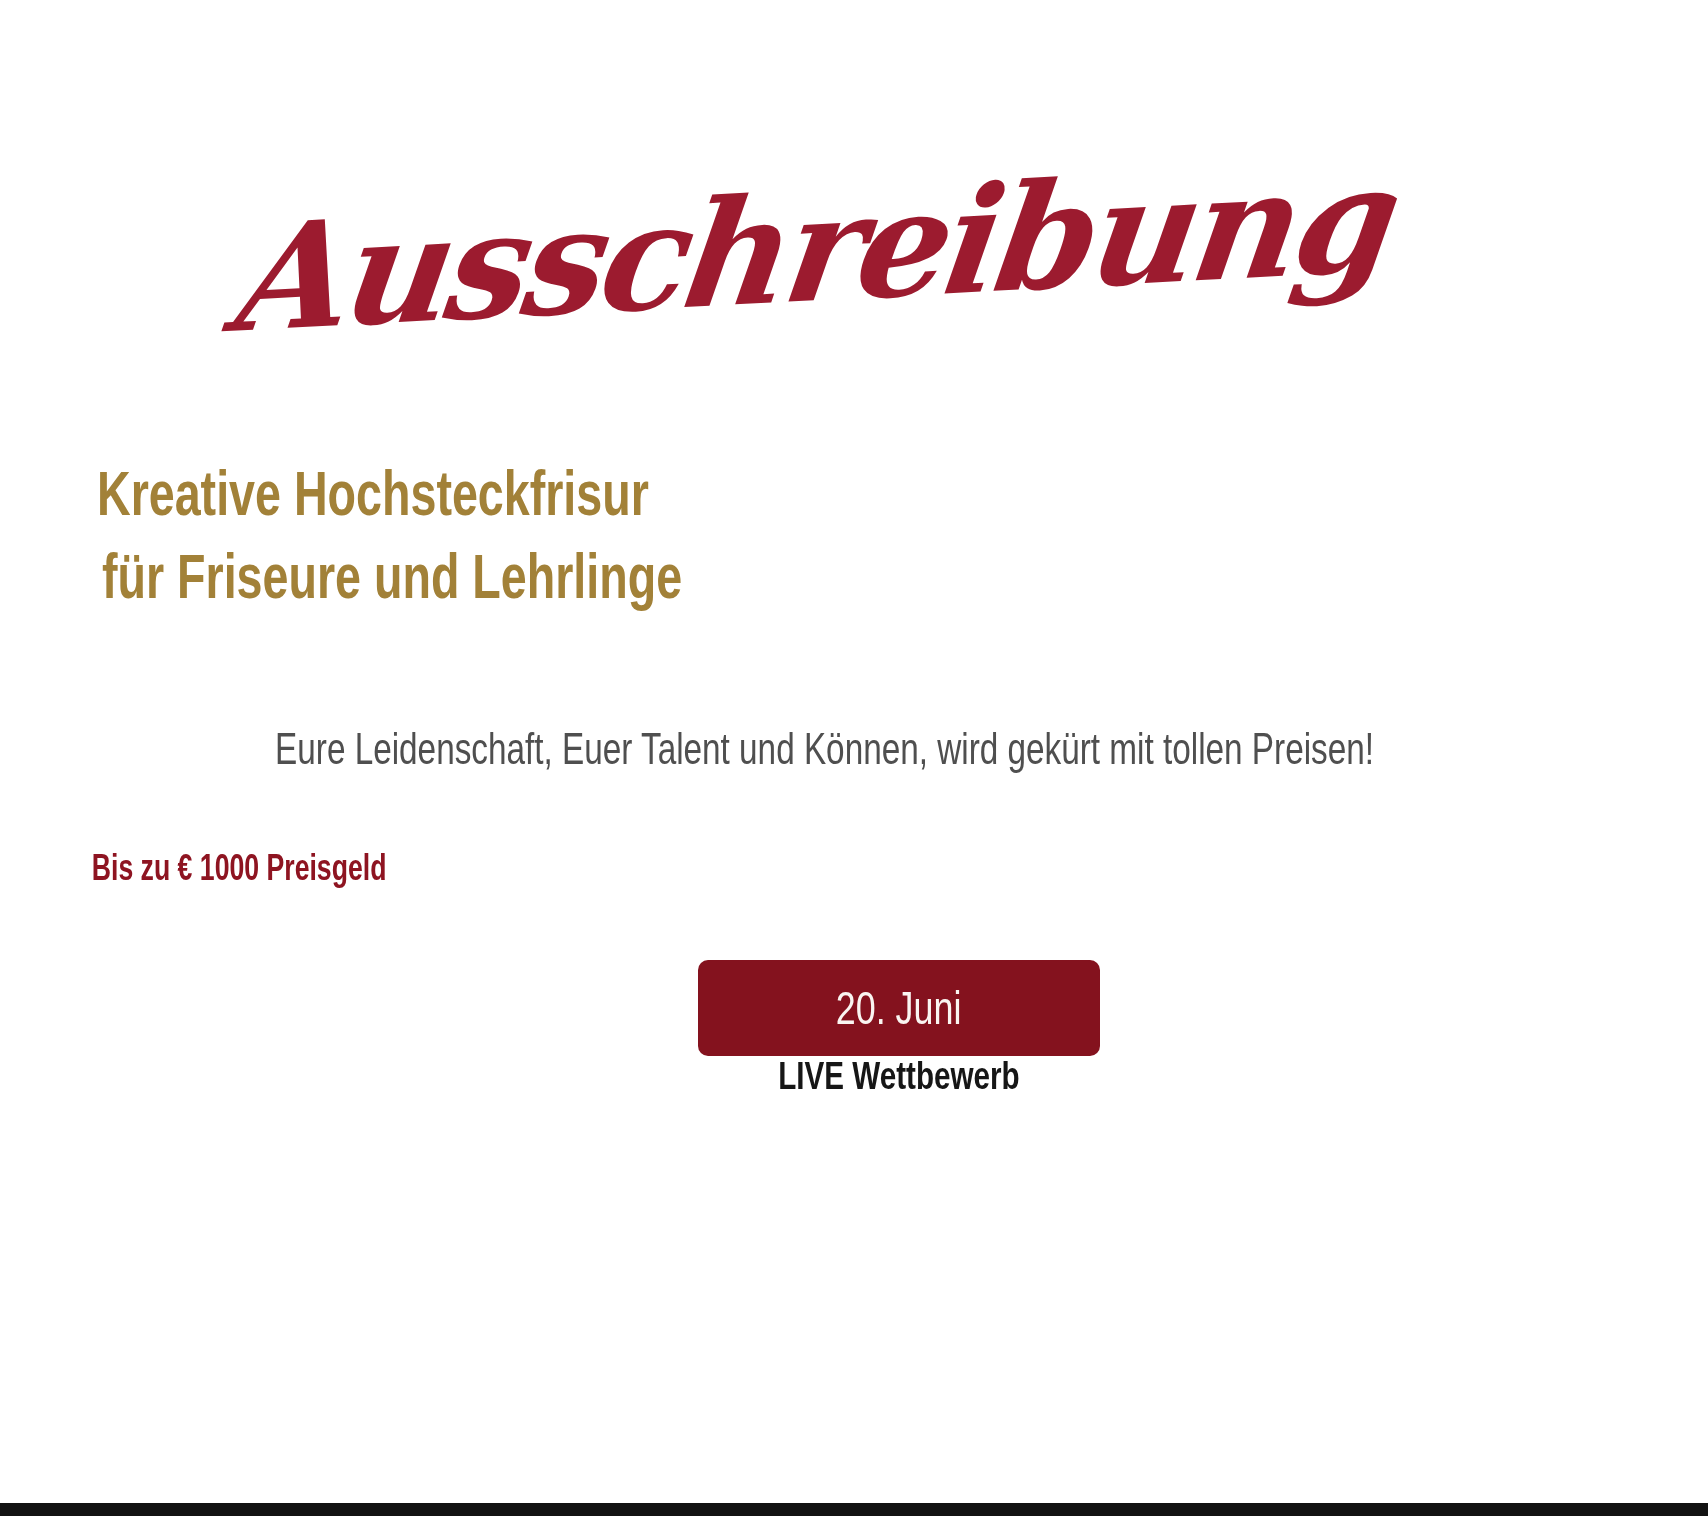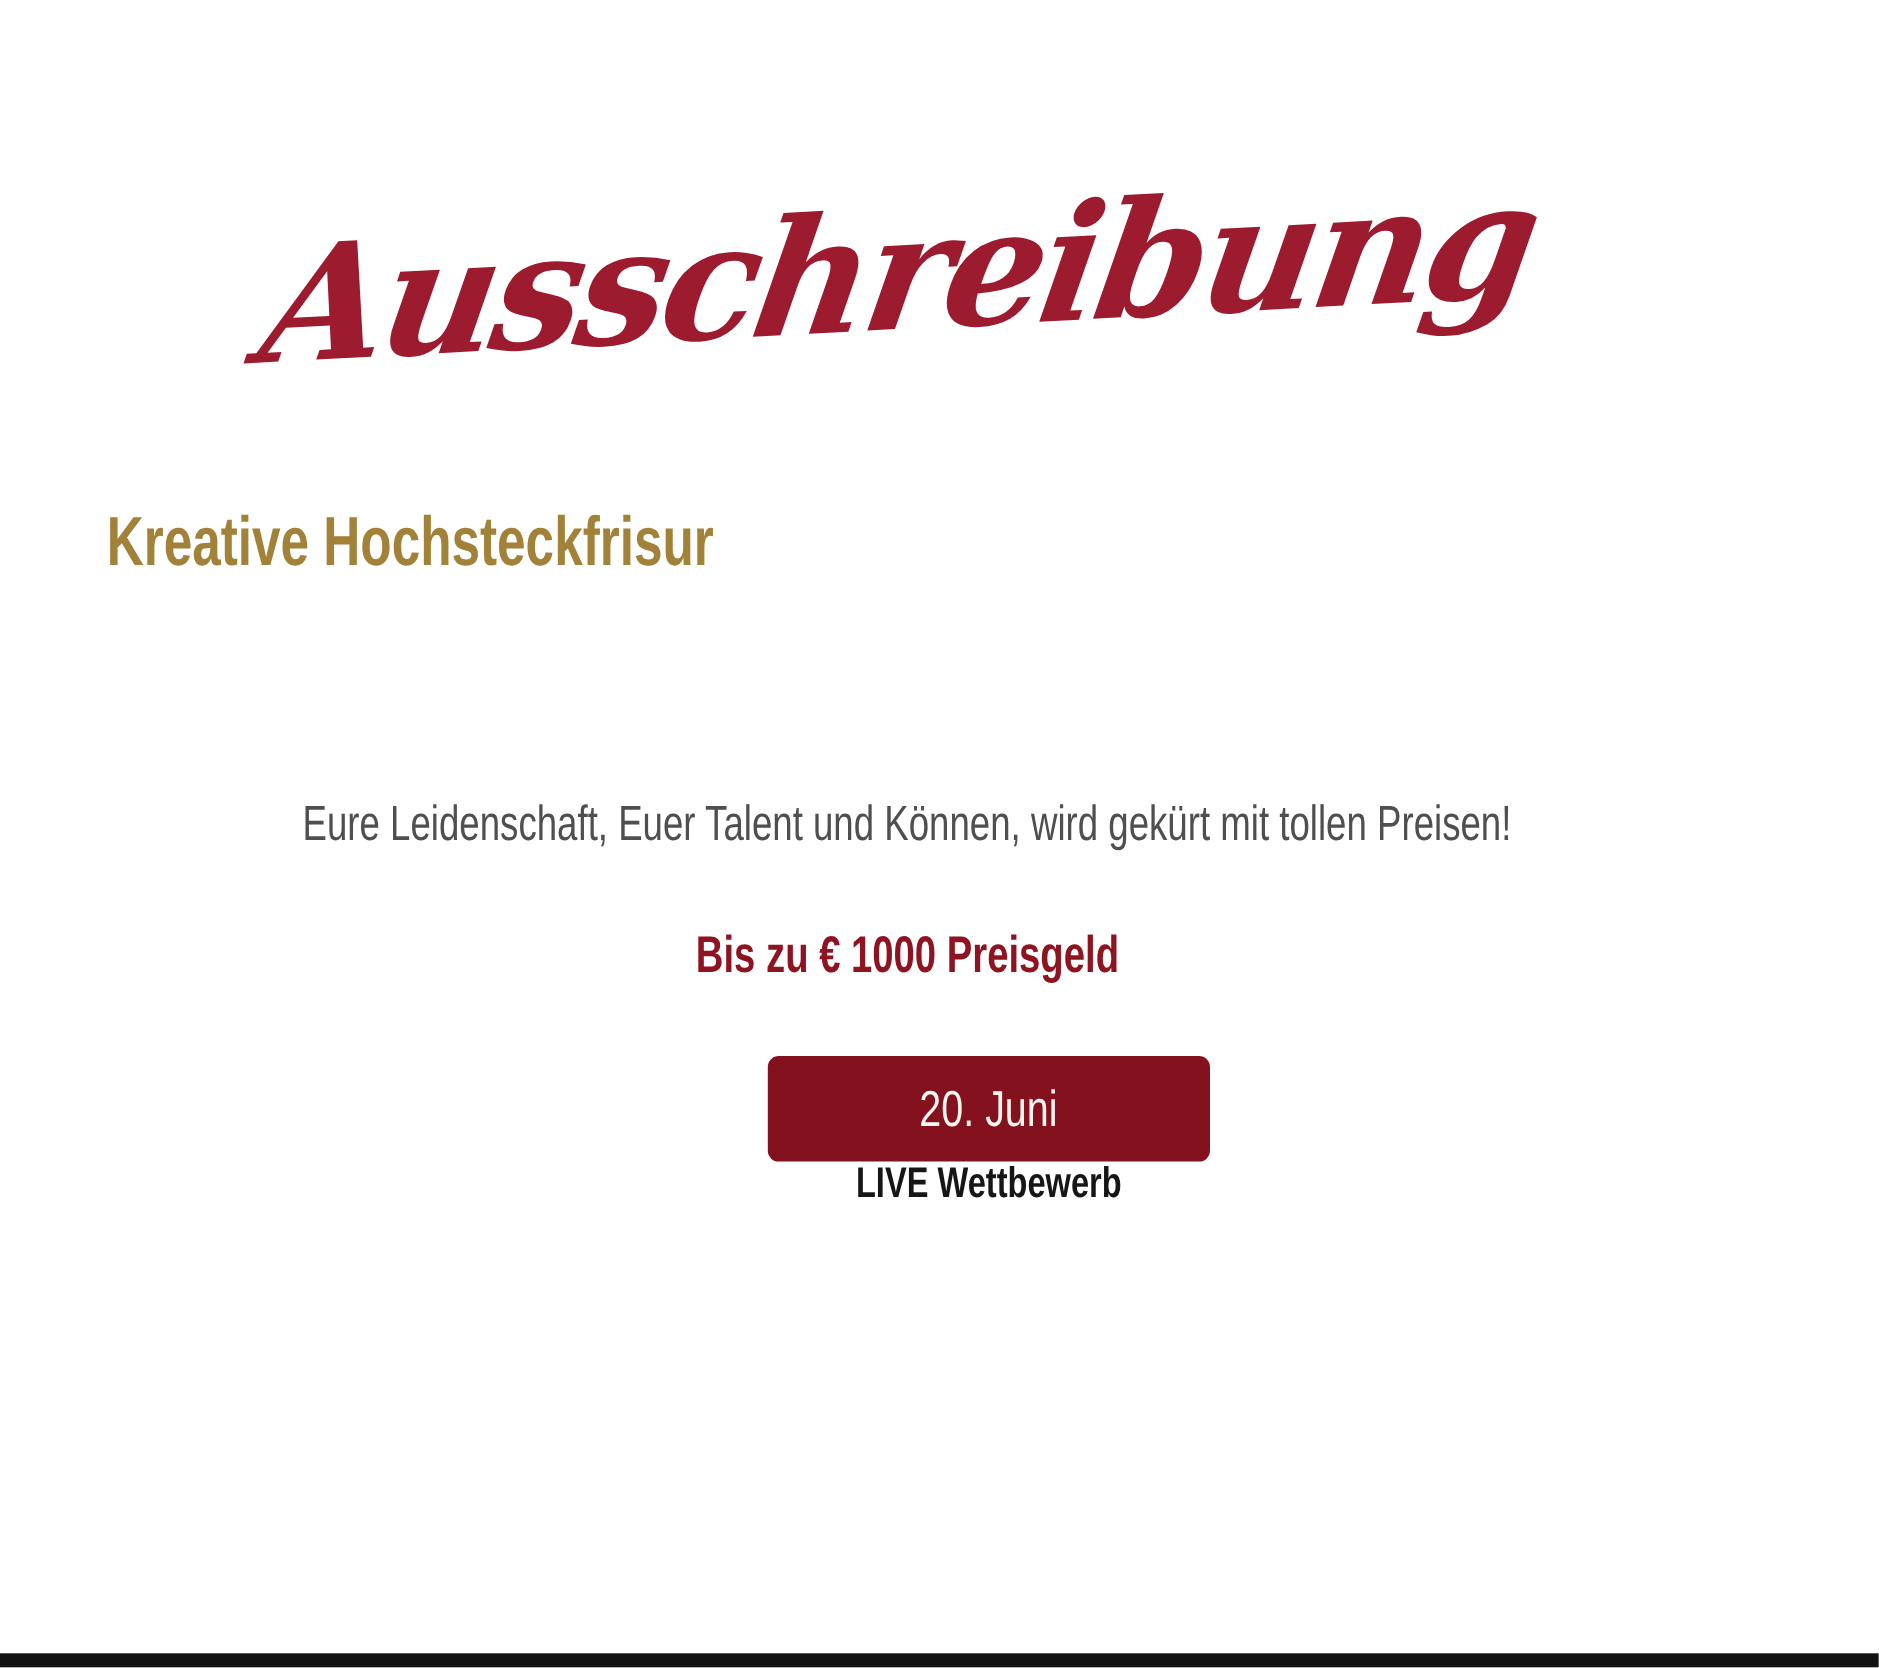--- a/index.html
+++ b/index.html
@@ -33,22 +33,22 @@
   .cond{display:inline-block;transform:scaleX(0.74);transform-origin:50% 50%;white-space:nowrap;}
   .heading{
     position:absolute;top:452px;left:0;width:1650px;
     color:var(--gold);font-weight:700;font-size:63px;line-height:83px;
   }
   .intro{
     position:absolute;top:723px;left:0;width:1650px;text-align:center;
     color:var(--intro-gray);font-size:45px;line-height:52px;font-weight:400;
   }
   .prize{
-    position:absolute;top:840px;left:0;width:1650px;text-align:center;
-    color:var(--prize-red);font-size:47px;line-height:56px;font-weight:700;
+    position:absolute;top:840px;left:0;width:1650px;
+    color:var(--prize-red);font-size:36px;line-height:56px;font-weight:700;padding-left:40px;
   }
   .schedule{
     position:absolute;left:698px;top:960px;width:402px;
   }
   .group + .group{margin-top:16px;}
   .btn{
     width:402px;height:96px;border-radius:10px;
     background:var(--button-bg);
     color:var(--button-text);
     display:flex;align-items:center;justify-content:center;
@@ -69,20 +69,21 @@
 </style>
 </head>
 <body>
 
 <div class="title-wrap">
   <span class="title-text">Ausschreibung</span>
 </div>
 
 <div class="heading">
   <div><span class="cond">Kreative Hochsteckfrisur</span></div>
+  <div><span class="cond">für Friseure und Lehrlinge</span></div>
 </div>
 
 <div class="intro">
   <span class="cond">Eure Leidenschaft, Euer Talent und Können, wird gekürt mit tollen Preisen!</span>
 </div>
 
 <div class="prize">
   <span class="cond">Bis zu € 1000 Preisgeld</span>
 </div>
 

